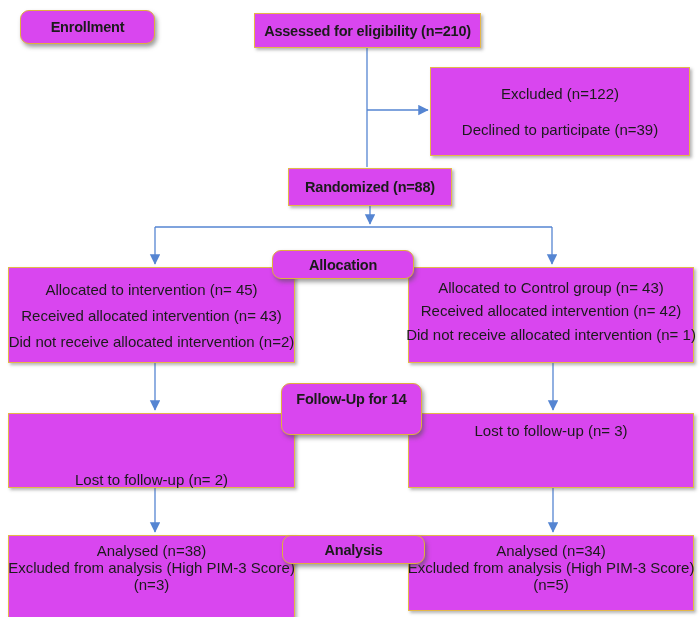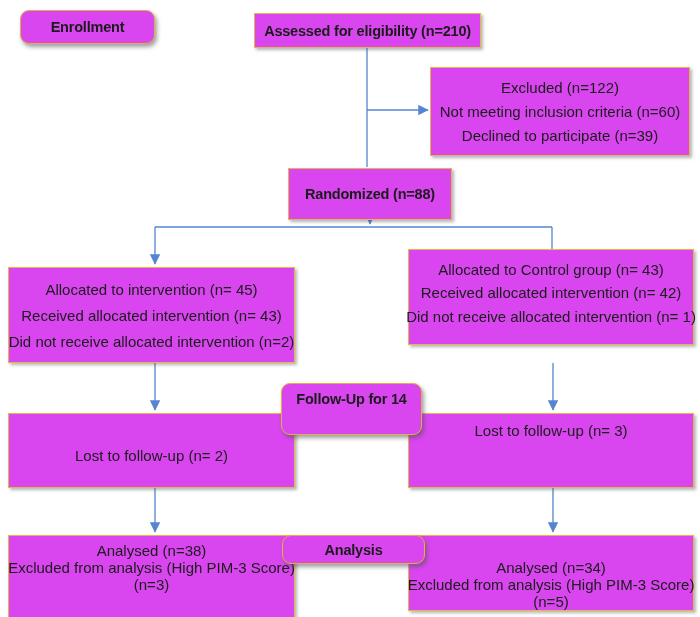--- a/index.html
+++ b/index.html
@@ -20,30 +20,30 @@
     box-shadow:2px 3px 4px rgba(80,80,80,.55);
     border:1px solid #E0AF3F;
   }
   .hdr{font-weight:bold;font-size:14.5px;letter-spacing:-0.2px;white-space:nowrap;}
   .body-line{font-size:15px;line-height:1;white-space:nowrap;}
   .tight .body-line{line-height:17px;}
   
   #lbl-enrollment{left:20px;top:10px;width:135px;height:34px;}
   #box-assessed{left:254px;top:13px;width:227px;height:35px;}
   #box-excluded{left:430px;top:67px;width:260px;height:89px;justify-content:space-around;padding:7px 4px;}
-  #box-randomized{left:288px;top:168px;width:164px;height:52px;}
+  #box-randomized{left:288px;top:168px;width:164px;height:38px;}
   #lbl-allocation{left:272px;top:250px;width:142px;height:29px;}
   #box-alloc-left{left:8px;top:267px;width:287px;height:96px;justify-content:space-around;padding:8px 4px 8px 4px;}
-  #box-alloc-right{left:408px;top:249px;width:286px;height:96px;justify-content:space-around;padding:8px 4px 16px 4px;}
+  #box-alloc-right{left:408px;top:267px;width:286px;height:96px;justify-content:space-around;padding:8px 4px 16px 4px;}
   #lbl-followup{left:281px;top:383px;width:141px;height:52px;justify-content:flex-start;padding-top:7px;}
-  #box-fu-left{left:8px;top:413px;width:287px;height:75px;justify-content:center;padding-top:9px;}
+  #box-fu-left{left:8px;top:413px;width:287px;height:75px;justify-content:flex-end;padding-top:9px;}
   #box-fu-right{left:408px;top:413px;width:286px;height:75px;justify-content:flex-start;padding-top:9px;}
   #lbl-analysis{left:282px;top:508px;width:143px;height:29px;margin-top:27px;}
   #box-an-left{left:8px;top:535px;width:287px;height:88px;justify-content:flex-start;padding-top:6px;}
-  #box-an-right{left:408px;top:535px;width:286px;height:76px;justify-content:flex-end;padding-top:6px;}
+  #box-an-right{left:408px;top:535px;width:286px;height:76px;justify-content:flex-start;padding-top:6px;}
 </style>
 </head>
 <body>
 
 <div id="stage">
 
   <svg class="connectors" width="700" height="617" viewBox="0 0 700 617">
     <defs>
       <marker id="arr" markerWidth="9" markerHeight="9" refX="7.5" refY="4" orient="auto">
         <path d="M0,0 L8,4 L0,8 Z" fill="#5585D2"></path>
@@ -62,26 +62,26 @@
       <path d="M553,488 V532" marker-end="url(#arr)"></path>
     </g>
   </svg>
 
   <div class="node stage-label hdr" id="lbl-enrollment">Enrollment</div>
 
   <div class="node hdr" id="box-assessed">Assessed for eligibility (n=210)</div>
 
   <div class="node" id="box-excluded">
     <div class="body-line">Excluded (n=122)</div>
-    <div class="body-line">Not meeting inclusion criteria (n=60)</div>
     <div class="body-line">Declined to participate (n=39)</div>
   </div>
 
   <div class="node hdr" id="box-randomized">Randomized (n=88)</div>
 
+  <div class="node stage-label hdr" id="lbl-allocation">Allocation</div>
 
   <div class="node" id="box-alloc-left">
     <div class="body-line">Allocated to intervention (n= 45)</div>
     <div class="body-line">Received allocated intervention (n= 43)</div>
     <div class="body-line">Did not receive allocated intervention (n=2)</div>
   </div>
 
   <div class="node" id="box-alloc-right">
     <div class="body-line">Allocated to Control group (n= 43)</div>
     <div class="body-line">Received allocated intervention (n= 42)</div>

